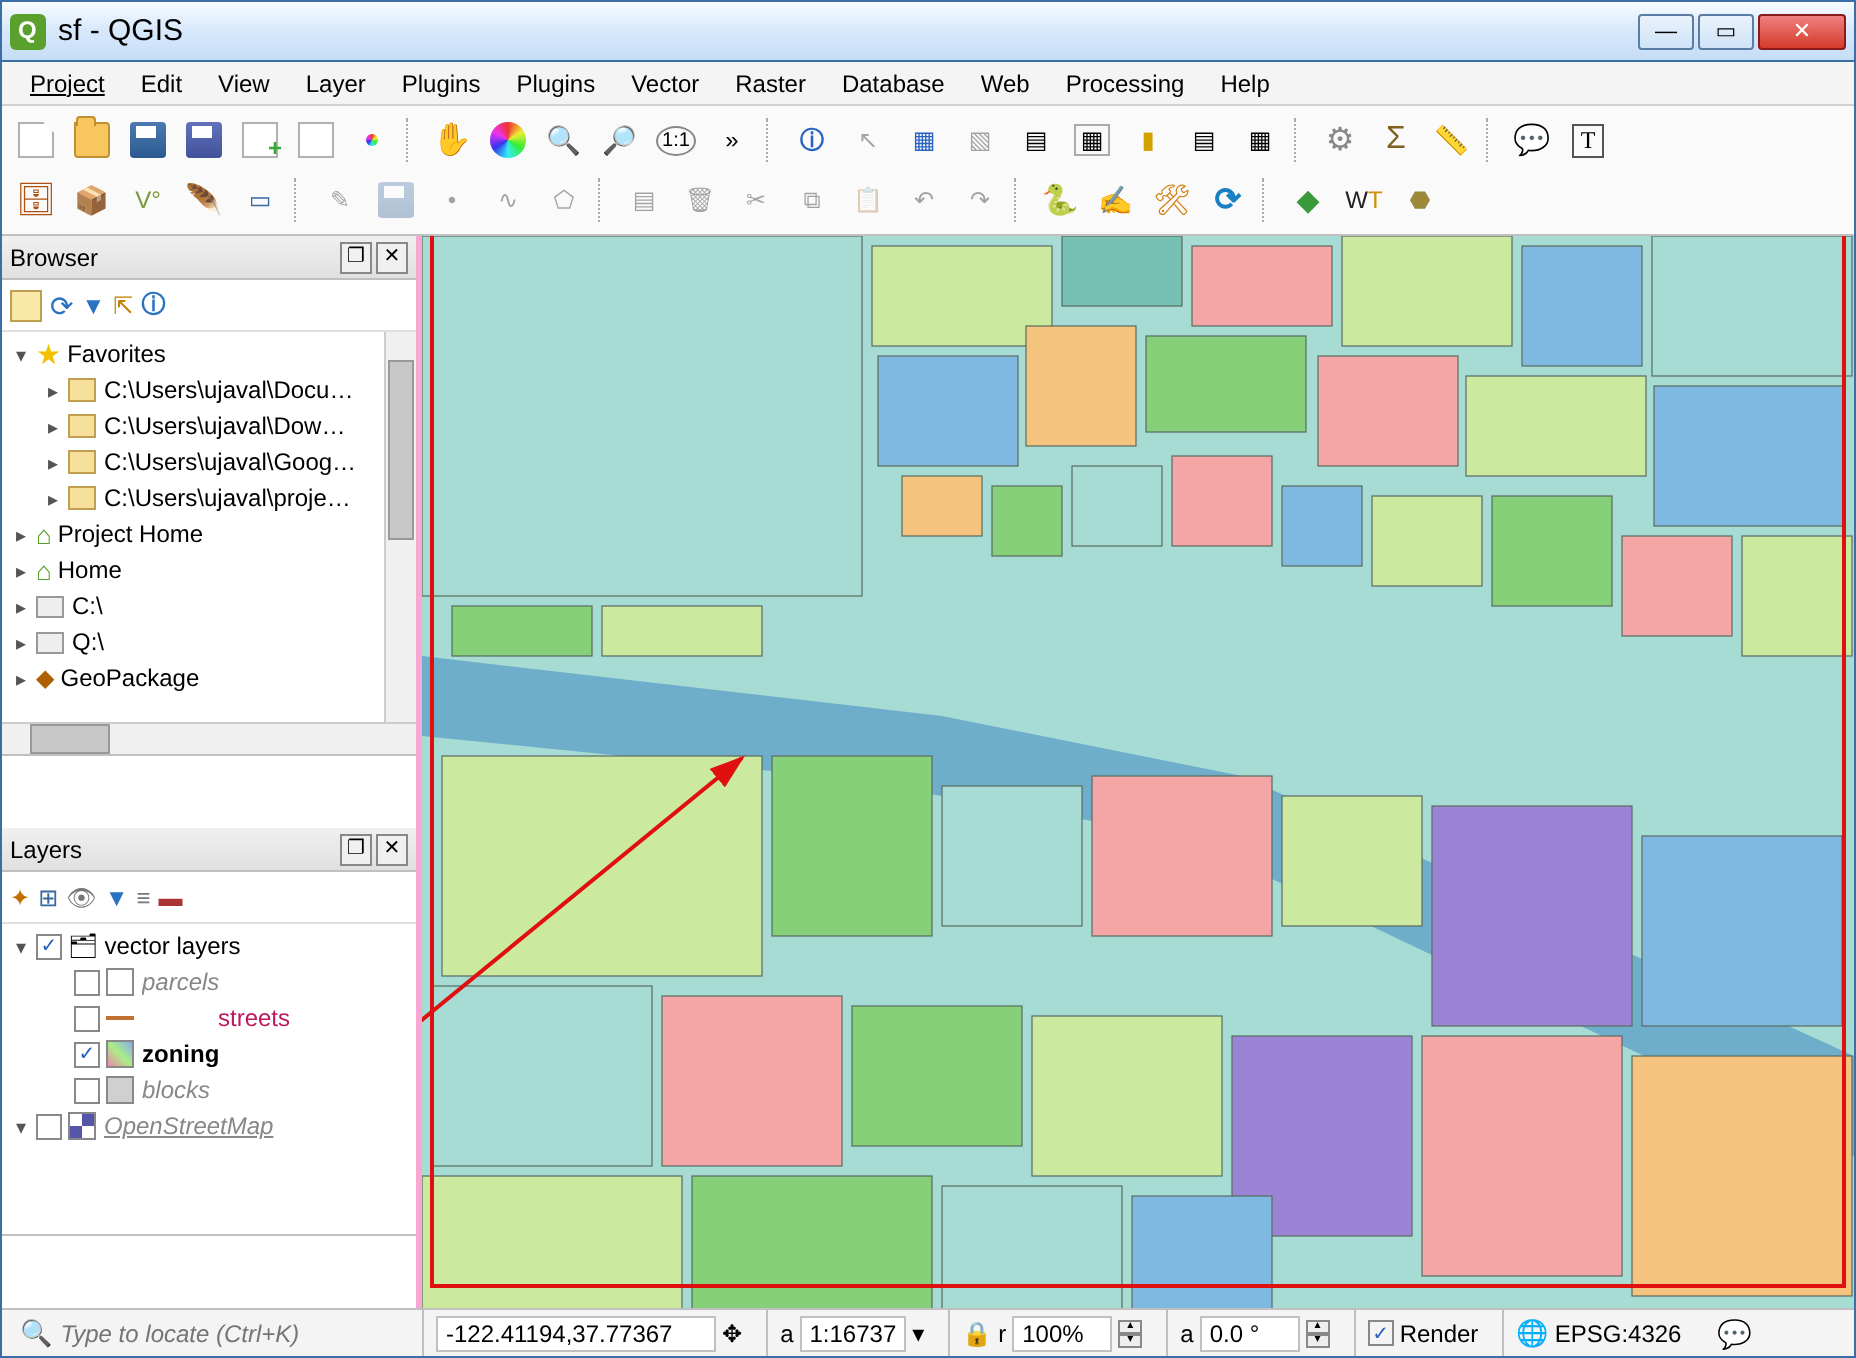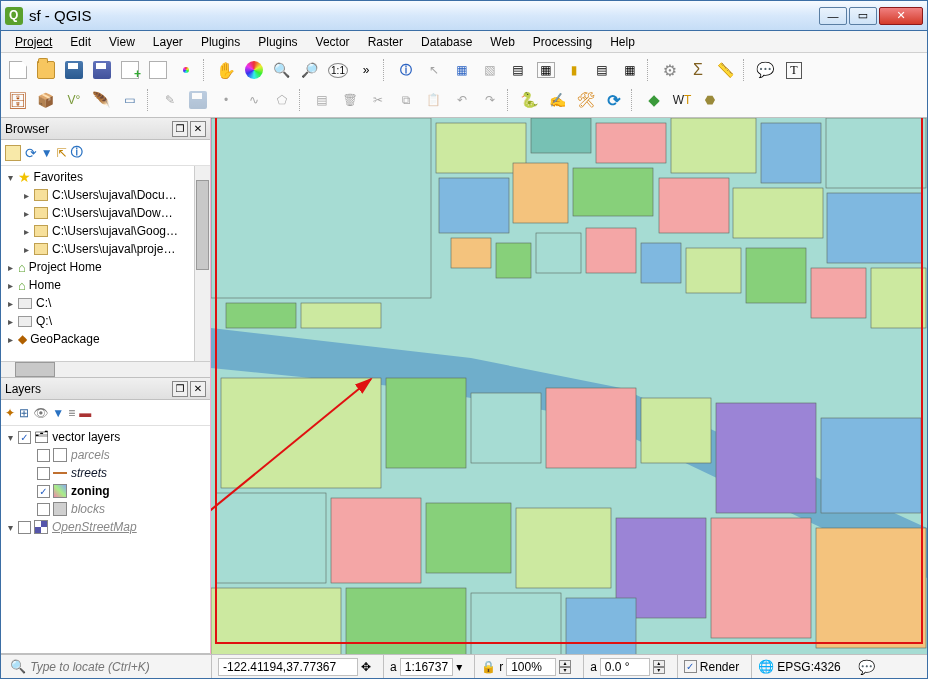--- a/index.html
+++ b/index.html
@@ -26,21 +26,21 @@
 .ico-new { background: #fff; border: 1px solid #b0b0b0; clip-path: polygon(0 0,70% 0,100% 30%,100% 100%,0 100%); }
 .ico-open { background: #f7c65f; border: 1px solid #c09030; border-radius: 0 2px 2px 2px; position: relative; }
 .ico-open::before { content:""; position:absolute; top:-4px; left:0; width:8px; height:4px; background:#f7c65f; border:1px solid #c09030; border-bottom:none; border-radius:2px 2px 0 0;}
 .ico-save { background: linear-gradient(#4a7ab0,#2a5a90); border-radius: 2px; position: relative; }
 .ico-save::after { content:""; position:absolute; top:2px; left:3px; width:10px; height:6px; background:#fff; }
 .ico-colorwheel { background: conic-gradient(#e33,#ee3,#3e3,#3ee,#33e,#e3e,#e33); border-radius:50%; }
 .ico-gear { color:#888; font-size:16px; }
 .dim { opacity: 0.35; }
 
 .workarea { flex: 1; display: flex; min-height: 0; }
-.left-panels { width: 210px; display: flex; flex-direction: column; border-right: 1px solid #f9a8d4; background: #fff; }
+.left-panels { width: 210px; display: flex; flex-direction: column; border-right: 3px solid #f9a8d4; background: #fff; gap: 36px; }
 .panel { display: flex; flex-direction: column; border-bottom: 1px solid #c0c0c0; }
 .panel-header { height: 22px; background: linear-gradient(#f0f0f0,#e0e0e0); display: flex; align-items: center; padding: 0 4px; font-size: 12px; border-bottom: 1px solid #c0c0c0; }
 .panel-header .ptitle { flex: 1; }
 .pbtn { width: 16px; height: 16px; border: 1px solid #888; background: #f0f0f0; margin-left: 2px; display:flex; align-items:center; justify-content:center; font-size:10px; line-height:1; }
 .panel-toolbar { height: 26px; display: flex; align-items: center; padding: 0 4px; gap: 4px; border-bottom: 1px solid #e0e0e0; }
 .ptb-icon { width: 16px; height: 16px; }
 .tree { flex: 1; overflow: auto; padding: 2px; position: relative; }
 .tree-row { display: flex; align-items: center; height: 18px; padding-left: 2px; white-space: nowrap; overflow: hidden; }
 .tree-row .exp { width: 11px; height: 11px; text-align: center; font-size: 10px; color: #555; margin-right: 2px; }
 .tree-row .chk { width: 13px; height: 13px; border: 1px solid #888; margin-right: 3px; display:flex; align-items:center; justify-content:center; font-size:10px; color:#2a62c2; }
@@ -372,21 +372,21 @@
               <span class="label">vector layers</span>
             </div>
           <div class="tree-row indent2">
               <span class="chk"></span>
               <span class="lswatch" style="background:#fff;"></span>
               <span class="label" style="font-style:italic;color:#888;">parcels</span>
             </div>
           <div class="tree-row indent2">
               <span class="chk"></span>
               <span style="width:14px;margin-right:4px;border-top:2px solid #c07030;"></span>
-              <span class="label" style="font-style:italic;color:#0f172a;">streets</span>
+              <span class="label" style="color:#be185d;margin-left:38px;">streets</span>
             </div>
           <div class="tree-row indent2">
               <span class="chk">✓</span>
               <span style="width:14px;height:14px;margin-right:4px;background:linear-gradient(45deg,#e8a,#ae8,#8ae);border:1px solid #888;"></span>
               <span class="label" style="font-weight:bold;">zoning</span>
             </div>
           <div class="tree-row indent2">
               <span class="chk"></span>
               <span class="lswatch" style="background:#d0d0d0;"></span>
               <span class="label" style="font-style:italic;color:#888;">blocks</span>

